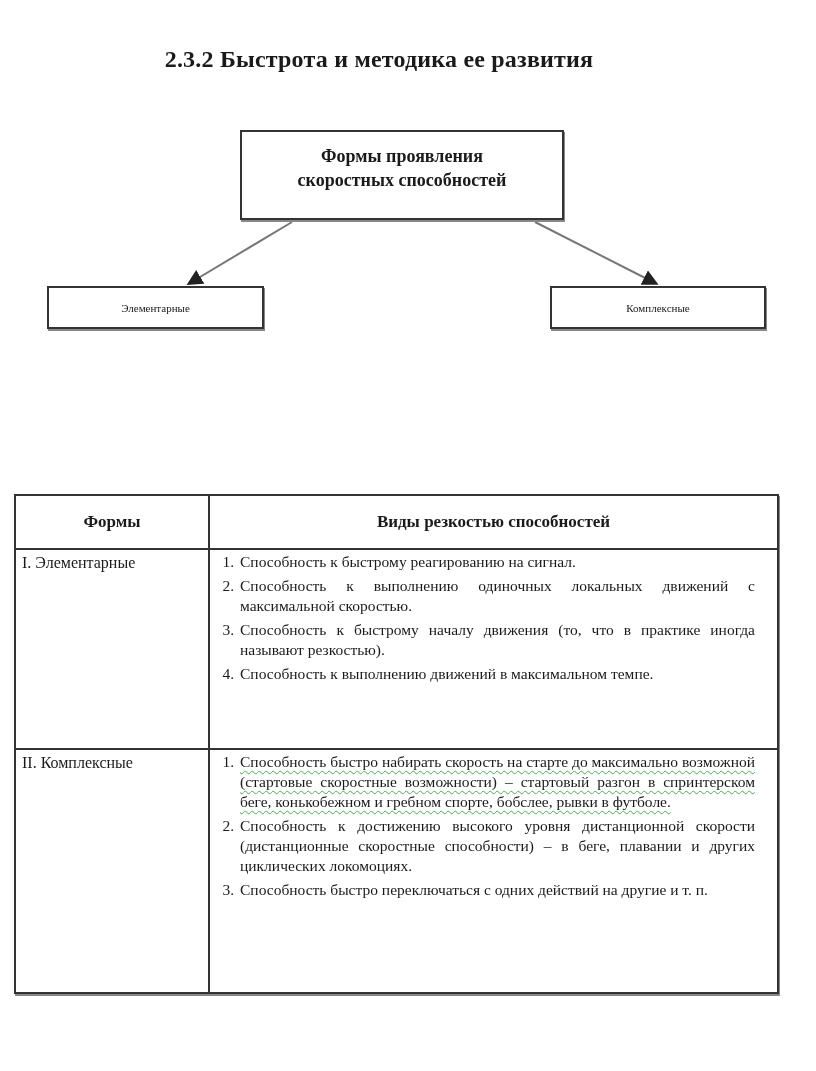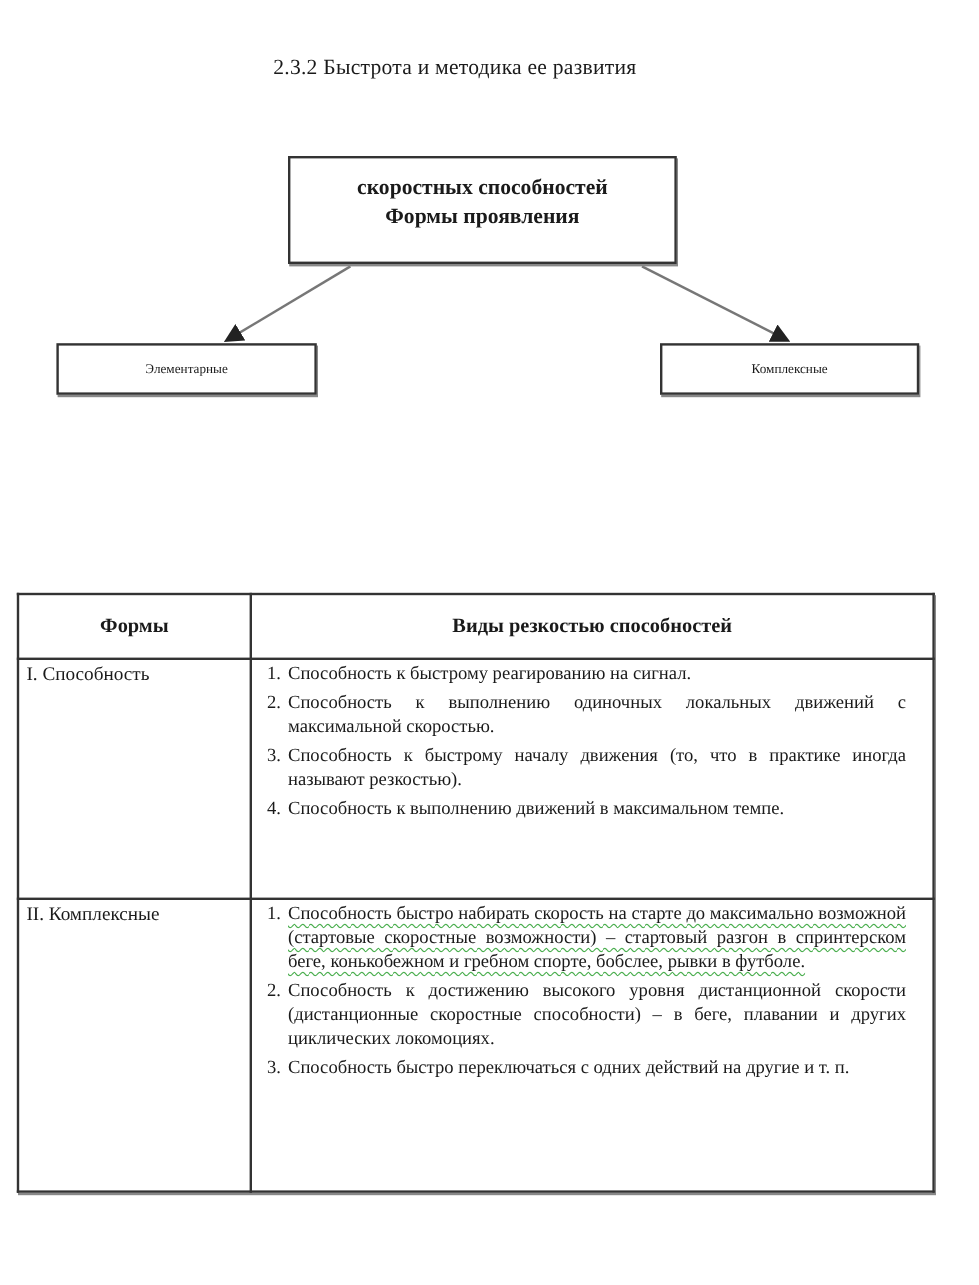--- a/index.html
+++ b/index.html
@@ -1,19 +1,19 @@
 <!DOCTYPE html>
 <html><head>
 <meta charset="utf-8">
 <style>
   html, body { margin: 0; padding: 0; background: #ffffff; }
   body { width: 816px; height: 1071px; position: relative; overflow: hidden;
          font-family: "Liberation Serif", "DejaVu Serif", serif; color: #1a1a1a; }
   .title { position: absolute; top: 46px; left: 0; width: 758px; text-align: center;
-           font-weight: normal; font-size: 18px; letter-spacing: 0.2px; }
+           font-weight: bold; font-size: 24px; letter-spacing: 0.2px; }
   .box { position: absolute; border: 2px solid #333; background: #fff; box-sizing: border-box;
          box-shadow: 1px 2px 0 #888; display: flex; align-items: center; justify-content: center; text-align: center; }
   .box-root { left: 240px; top: 130px; width: 324px; height: 90px; font-weight: bold; font-size: 18px; line-height: 24px; padding-bottom: 14px; }
   .box-left { left: 47px; top: 286px; width: 217px; height: 43px; font-size: 11px; }
   .box-right { left: 550px; top: 286px; width: 216px; height: 43px; font-size: 11px; }
   svg.arrows { position: absolute; left: 0; top: 0; width: 816px; height: 400px; }
   table.main { position: absolute; left: 14px; top: 494px; width: 765px; border-collapse: collapse;
                box-shadow: 1px 2px 0 #888; }
   table.main th, table.main td { border: 2px solid #333; vertical-align: top; }
   table.main th { height: 50px; font-size: 17px; font-weight: bold; text-align: center; vertical-align: middle; }
@@ -36,39 +36,39 @@
     <marker id="ah" markerWidth="8" markerHeight="8" refX="6" refY="4" orient="auto">
       <path d="M0,0 L8,4 L0,8 z" fill="#222"></path>
     </marker>
   </defs>
   <line x1="292" y1="222" x2="190" y2="283" stroke="#777" stroke-width="2" marker-end="url(#ah)"></line>
   <line x1="535" y1="222" x2="655" y2="283" stroke="#777" stroke-width="2" marker-end="url(#ah)"></line>
 </svg>
 
 <div class="box box-root">
   <div>
+    <div>Формы проявления</div>
     <div>скоростных способностей</div>
-    <div>Формы проявления</div>
   </div>
 </div>
 <div class="box box-left">
   <span>Элементарные</span>
 </div>
 <div class="box box-right">
   <span>Комплексные</span>
 </div>
 
 <table class="main">
   <tbody>
       <tr>
     <th class="col-form">Формы</th>
     <th>Виды резкостью способностей</th>
   </tr>
   <tr class="row1">
-    <td class="form-cell">I. Способность</td>
+    <td class="form-cell">I. Элементарные</td>
     <td class="list-cell">
       <ol>
         <li>Способность к быстрому реагированию на сигнал.</li>
         <li>Способность к выполнению одиночных локальных движений с максимальной скоростью.</li>
         <li>Способность к быстрому началу движения (то, что в практике иногда называют резкостью).</li>
         <li>Способность к выполнению движений в максимальном темпе.</li>
       </ol>
     </td>
   </tr>
   <tr class="row2">

